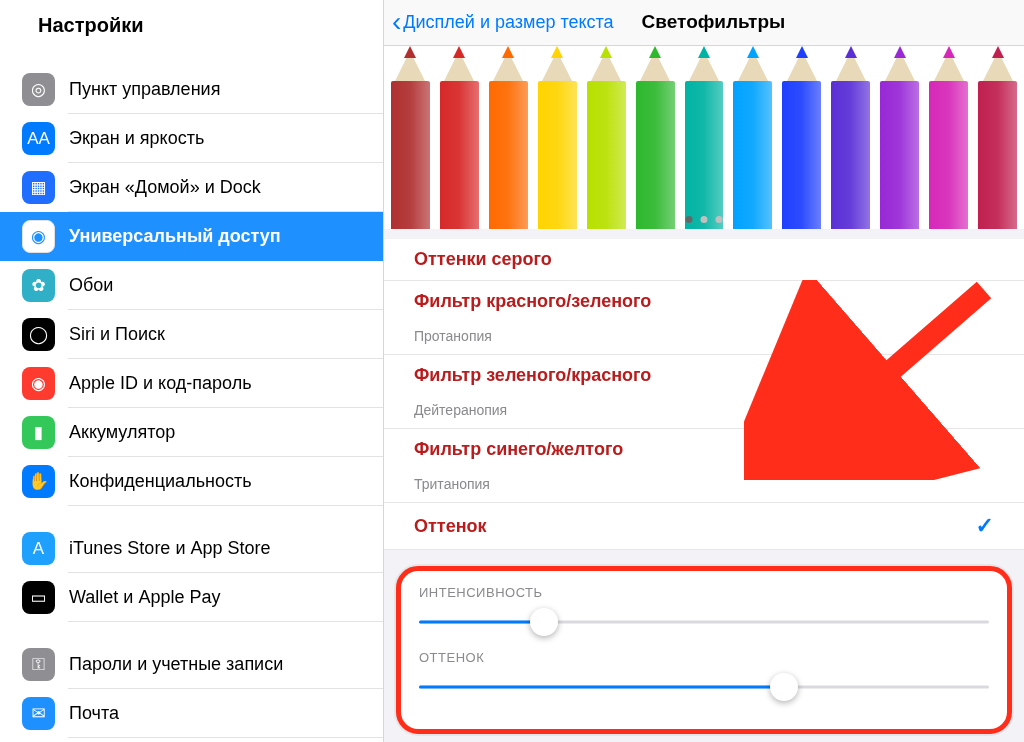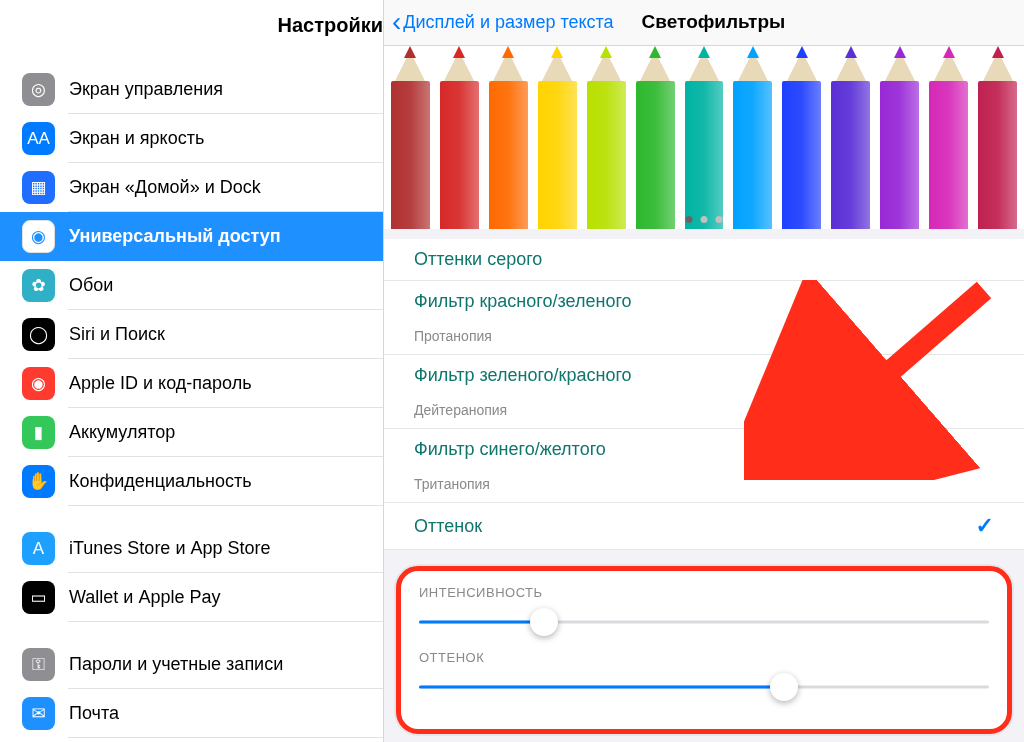--- a/index.html
+++ b/index.html
@@ -1,19 +1,19 @@
 <!DOCTYPE html>
 <html><head>
 <meta charset="utf-8">
 <style>
 * { box-sizing: border-box; margin: 0; padding: 0; }
 body { font-family: -apple-system, "Helvetica Neue", Arial, sans-serif; width: 1024px; height: 742px; overflow: hidden; background: #fff; }
 .container { display: flex; width: 100%; height: 100%; }
 .sidebar { width: 384px; background: #fff; border-right: 1px solid #d6d6d6; display: flex; flex-direction: column; }
-.sidebar-title { text-align: right; font-weight: 700; font-size: 20px; padding: 14px 0 10px; margin-left: 38px; }
+.sidebar-title { text-align: left; font-weight: 700; font-size: 20px; padding: 14px 0 10px; margin-left: 38px; }
 .side-list { display: flex; flex-direction: column; }
 .side-group { margin-top: 18px; }
 .side-row { display: flex; align-items: center; padding: 8px 14px 8px 22px; position: relative; cursor: pointer; }
 .side-row::after { content: ""; position: absolute; left: 68px; right: 0; bottom: 0; height: 1px; background: #e2e2e2; }
 .side-row.selected { background: #1e90ff; }
 .side-row.selected .side-label { color: #fff; font-weight: 700; }
 .side-row.selected::after { display: none; }
 .icon-box { width: 33px; height: 33px; border-radius: 8px; display: flex; align-items: center; justify-content: center; flex: 0 0 33px; margin-right: 14px; color: #fff; font-size: 17px; }
 .side-label { font-size: 18px; color: #000; }
 .main { flex: 1; display: flex; flex-direction: column; background: #f2f2f7; position: relative; }
@@ -24,21 +24,21 @@
 .pencils { height: 200px; display: flex; align-items: flex-end; background: #fff; padding: 0 2px; position: relative; overflow: hidden; }
 .pencil { flex: 1; height: 100%; position: relative; margin: 0 -1px; }
 .pencil-body { position: absolute; top: 35px; bottom: 0; left: 6px; right: 6px; border-radius: 2px 2px 0 0; }
 .pencil-tip { position: absolute; top: 5px; left: 50%; transform: translateX(-50%); width: 0; height: 0; border-left: 15px solid transparent; border-right: 15px solid transparent; border-bottom: 30px solid currentColor; }
 .pencil-tip-inner { position: absolute; top: 0; left: 50%; transform: translateX(-50%); width: 0; height: 0; border-left: 6px solid transparent; border-right: 6px solid transparent; border-bottom: 12px solid currentColor; z-index: 2; }
 .page-dots { position: absolute; bottom: 6px; left: 50%; transform: translateX(-50%); display: flex; gap: 8px; }
 .dot { width: 7px; height: 7px; border-radius: 50%; background: #c0c0c0; }
 .dot.active { background: #666; }
 .filter-list { background: #fff; margin-top: 10px; }
 .filter-row { padding: 10px 30px; border-bottom: 1px solid #e6e6e6; cursor: pointer; display: flex; align-items: center; justify-content: space-between; }
-.filter-row .title { font-size: 18px; color: #0f766e; font-weight: 400; }
+.filter-row .title { font-size: 18px; color: #b91c1c; font-weight: 700; }
 .filter-row .sub { font-size: 14px; color: #8a8a8e; margin-top: 16px; }
 .checkmark { color: #007aff; font-size: 22px; font-weight: bold; }
 .slider-section { margin: 16px 12px 8px; background: #fff; border: 5px solid #ff2d1a; border-radius: 22px; padding: 14px 18px 18px; box-shadow: 0 0 0 2px rgba(0,0,0,0.05); }
 .slider-label { font-size: 13px; color: #8a8a8e; letter-spacing: 0.5px; margin-bottom: 8px; }
 .slider { position: relative; height: 28px; margin-bottom: 10px; }
 .slider-track { position: absolute; top: 50%; left: 0; right: 0; height: 3px; background: #d9d9de; border-radius: 2px; transform: translateY(-50%); }
 .slider-fill { position: absolute; top: 50%; left: 0; height: 3px; background: #007aff; border-radius: 2px; transform: translateY(-50%); }
 .slider-thumb { position: absolute; top: 50%; width: 28px; height: 28px; background: #fff; border-radius: 50%; transform: translate(-50%, -50%); box-shadow: 0 2px 6px rgba(0,0,0,0.3); }
 .red-arrow { position: absolute; top: 280px; right: 20px; width: 260px; height: 200px; pointer-events: none; z-index: 5; }
 
@@ -51,21 +51,21 @@
 </head>
 <body>
 
 <div class="container">
   <div class="sidebar">
     <div class="sidebar-title">Настройки</div>
     <div class="side-list" id="sidebar-list">
         <div class="side-group">
           <div class="side-row">
             <div class="icon-box ic-gray">◎</div>
-            <div class="side-label">Экран управления</div>
+            <div class="side-label">Пункт управления</div>
           </div>
           <div class="side-row">
             <div class="icon-box ic-blue">AA</div>
             <div class="side-label">Экран и яркость</div>
           </div>
           <div class="side-row">
             <div class="icon-box ic-blue2">▦</div>
             <div class="side-label">Экран «Домой» и Dock</div>
           </div>
           <div class="side-row selected">

